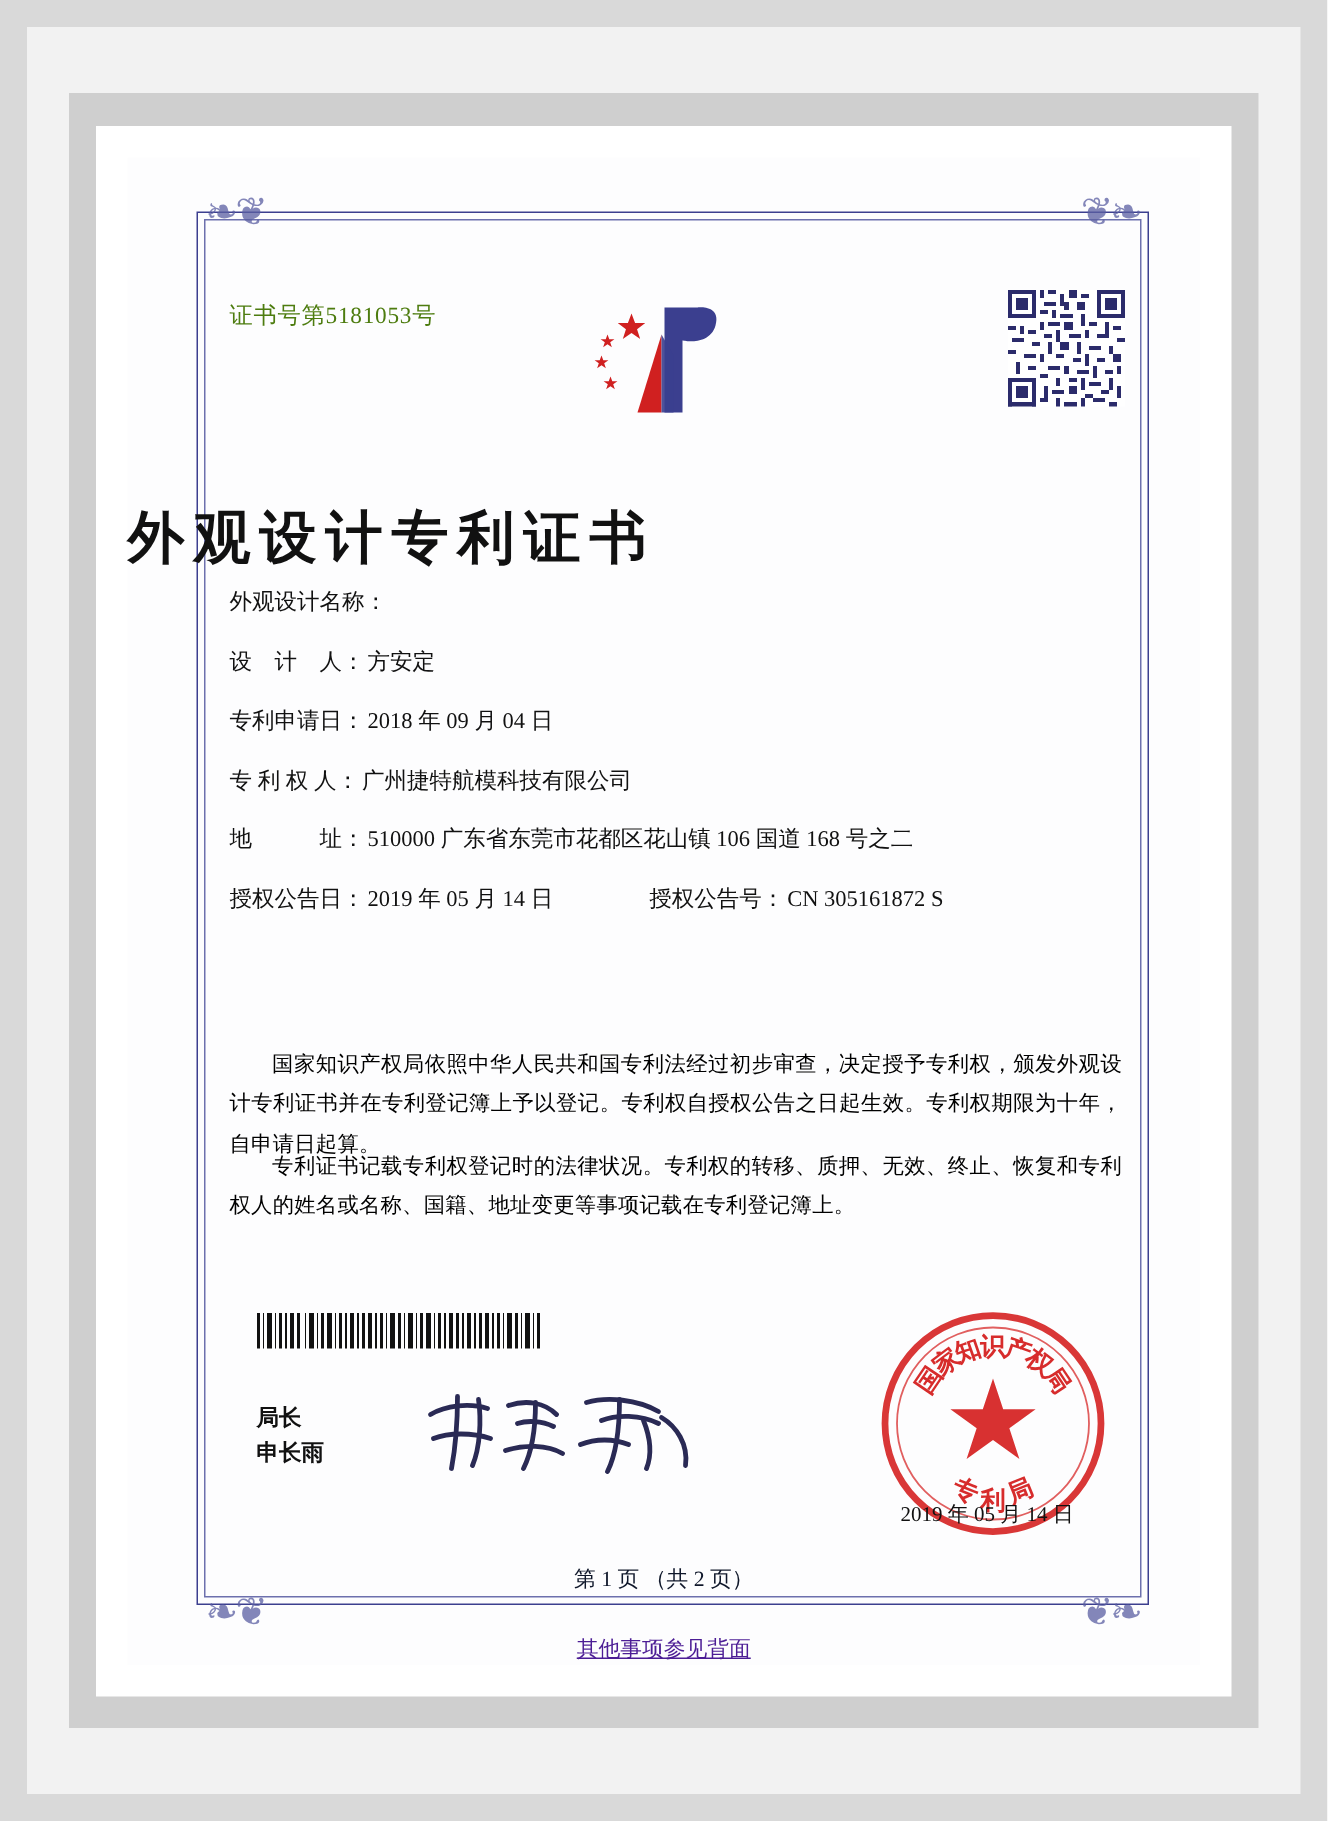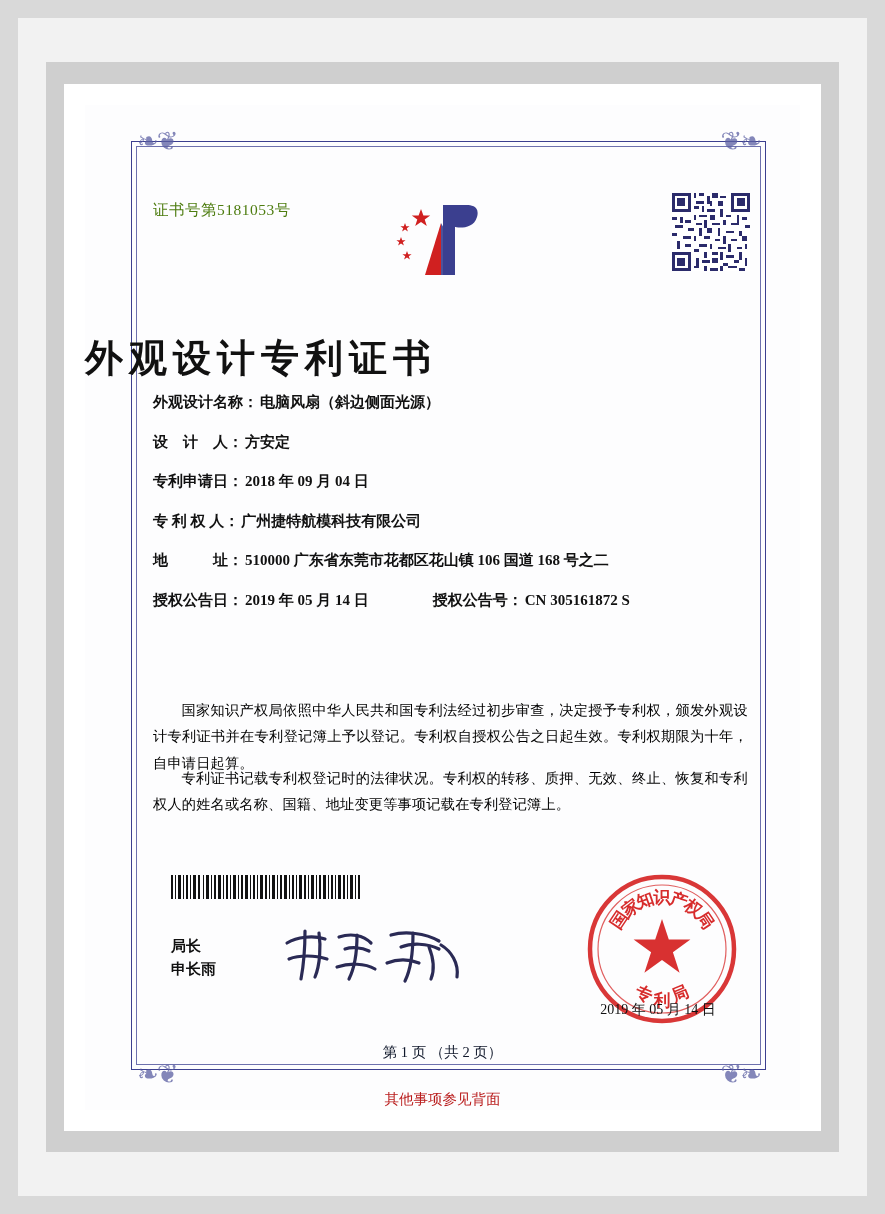--- a/index.html
+++ b/index.html
@@ -124,21 +124,20 @@
     top: 288px;
     right: 50px;
     font-size: 15px;
     color: #111;
   }
   .field-row {
     display: flex;
     align-items: baseline;
     margin-bottom: 21.5px;
     line-height: 1.2;
-    font-weight: bold;
   }
   .field-label {
     white-space: pre;
     flex: 0 0 auto;
   }
   .field-value {
     margin-left: 2px;
     flex: 1 1 auto;
   }
   .field-row.two-col .field-value {
@@ -208,21 +207,22 @@
     text-align: center;
     font-size: 14.5px;
     color: #0f172a;
   }
   .back-note {
     position: absolute;
     left: 0; right: 0;
     top: 980px;
     text-align: center;
     font-size: 14.5px;
-    color: #b91c1c;
+    color: #4c1d95;
+    text-decoration: underline;
   }
 </style>
 </head>
 <body>
 
 <div class="page">
   <div class="frame-outer"></div>
   <div class="frame-mid"></div>
   <div class="frame-inner"></div>
 
@@ -340,21 +340,20 @@
             <rect x="25" y="28" width="2" height="1"></rect>
         </g>
       </svg>
     </div>
 
     <div class="title">外观设计专利证书</div>
 
     <div class="fields">
       <div class="field-row">
         <span class="field-label">外观设计名称：</span>
-        <span class="field-value">电脑风扇（斜边侧面光源）</span>
       </div>
       <div class="field-row">
         <span class="field-label">设　计　人：</span>
         <span class="field-value">方安定</span>
       </div>
       <div class="field-row">
         <span class="field-label">专利申请日：</span>
         <span class="field-value">2018 年 09 月 04 日</span>
       </div>
       <div class="field-row">

